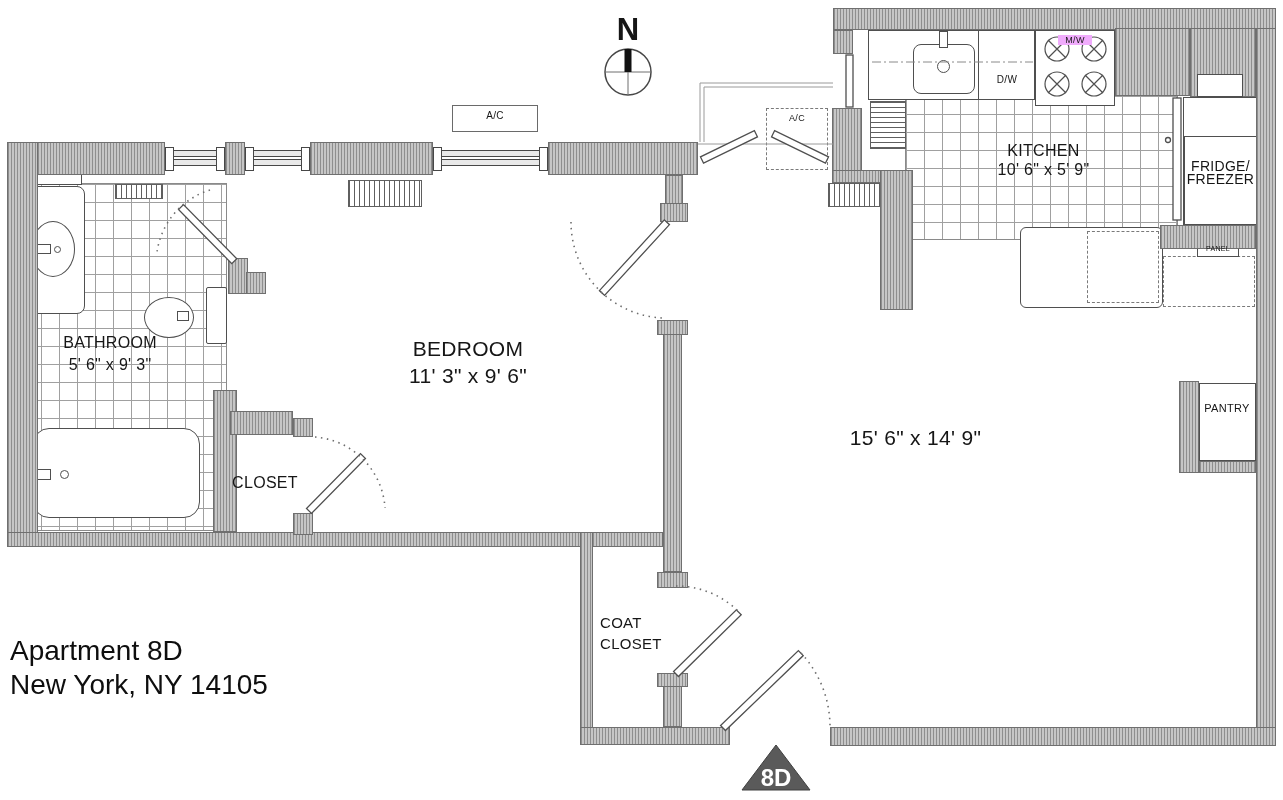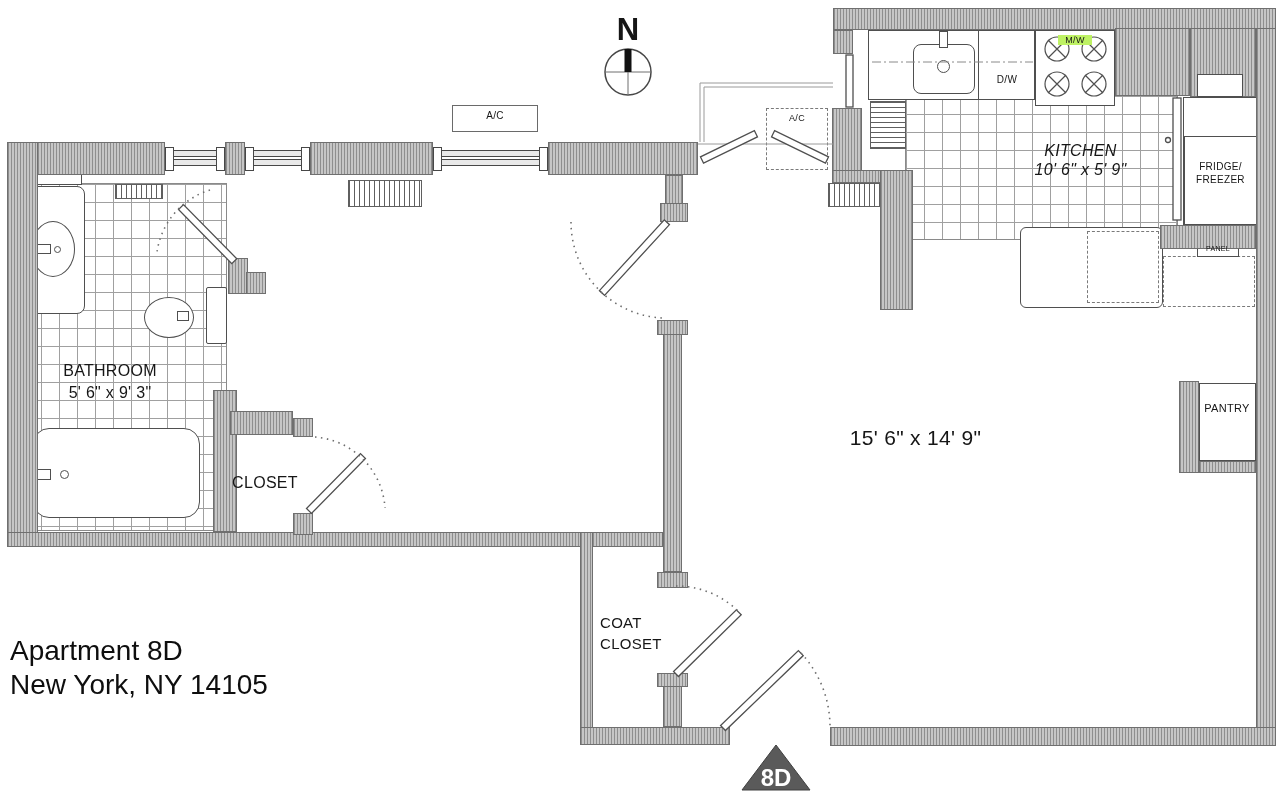--- a/index.html
+++ b/index.html
@@ -172,43 +172,47 @@
     </g>
 
     <g>
       <polygon points="776,745 742,790 810,790" fill="#5a5a5a" stroke="#3f3f3f" stroke-width="1"></polygon>
       <text x="776" y="786" text-anchor="middle" font-family="Liberation Sans, sans-serif" font-size="24" font-weight="bold" fill="#ffffff">8D</text>
     </g>
   </svg>
 
   <div class="lbl" style="left:608px;top:12px;width:40px;font-size:31px;font-weight:bold;">N</div>
 
-  <div class="lbl room-md" style="left:35px;top:360px;width:150px;text-align:center;">
+  <div class="lbl room-md" style="left:35px;top:332px;width:150px;text-align:center;">
     <div>BATHROOM</div>
     <div>5' 6" x 9' 3"</div>
   </div>
-  <div class="lbl room-md" style="left:1012px;top:141px;width:137px;line-height:19px;font-style:italic;">
+  <div class="lbl room-lg" style="left:378px;top:335px;width:180px;">
+    <div>BEDROOM</div>
+    <div>11' 3" x 9' 6"</div>
+  </div>
+  <div class="lbl room-md" style="left:975px;top:141px;width:137px;line-height:19px;">
     <div>KITCHEN</div>
     <div>10' 6" x 5' 9"</div>
   </div>
   <div class="lbl room-lg" style="left:818px;top:424px;width:195px;">
     <div>15' 6" x 14' 9"</div>
   </div>
   <div class="lbl room-md" style="left:225px;top:472px;width:80px;">CLOSET</div>
   <div class="lbl" style="left:600px;top:612px;width:80px;font-size:15px;line-height:21px;text-align:left;">
     <div>COAT</div>
     <div>CLOSET</div>
   </div>
   <div class="lbl" style="left:1196px;top:402px;width:62px;font-size:11px;">PANTRY</div>
-  <div class="lbl" style="left:1184px;top:160px;width:73px;font-size:10px;line-height:13px;">
+  <div class="lbl" style="left:1184px;top:160px;width:73px;font-size:14px;line-height:13px;">
     <div>FRIDGE/</div>
     <div>FREEZER</div>
   </div>
   <div class="lbl" style="left:985px;top:74px;width:44px;font-size:10px;">D/W</div>
-  <div class="lbl" style="left:1058px;top:35px;width:34px;font-size:9px;background:#bef264;">M/W</div>
+  <div class="lbl" style="left:1058px;top:35px;width:34px;font-size:9px;background:#f0abfc;">M/W</div>
   <div class="lbl" style="left:1197px;top:245px;width:42px;font-size:7px;">PANEL</div>
   <div class="lbl" style="left:452px;top:110px;width:86px;font-size:10px;">A/C</div>
   <div class="lbl" style="left:766px;top:113px;width:62px;font-size:9px;">A/C</div>
 
   <div class="addr">
     <div>Apartment 8D</div>
     <div>New York, NY 14105</div>
   </div>
 
 </div>

